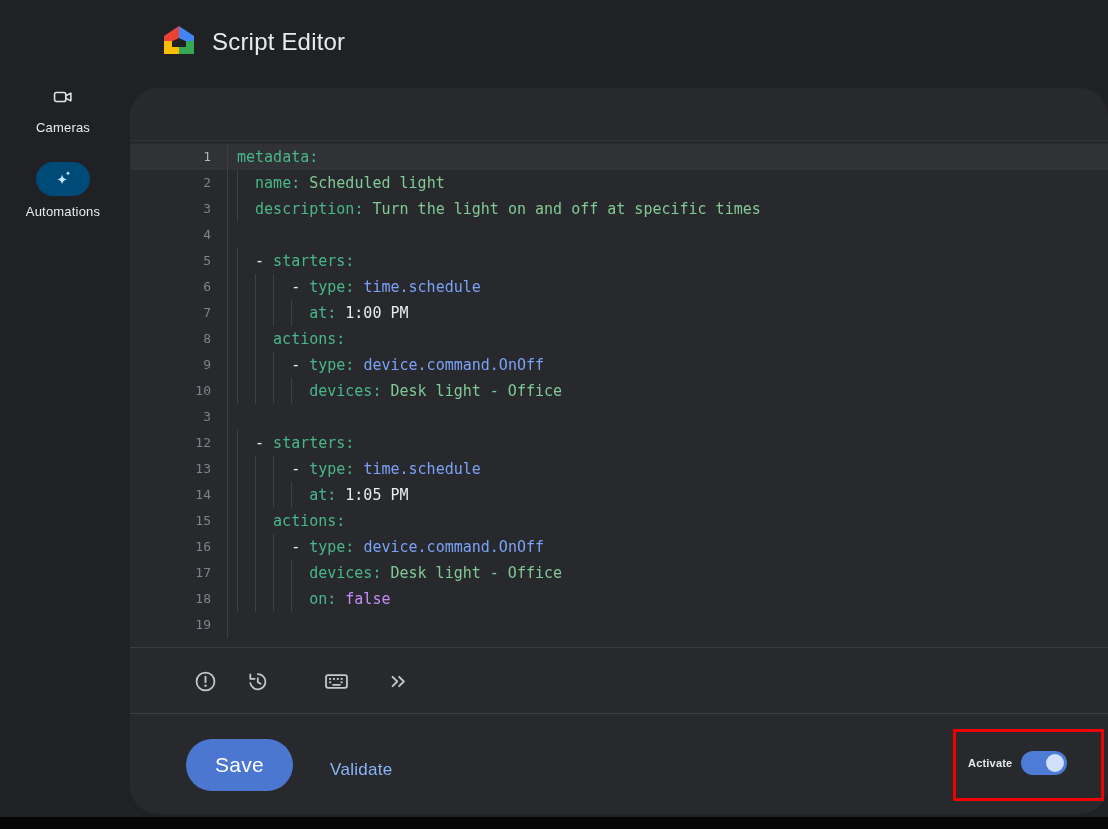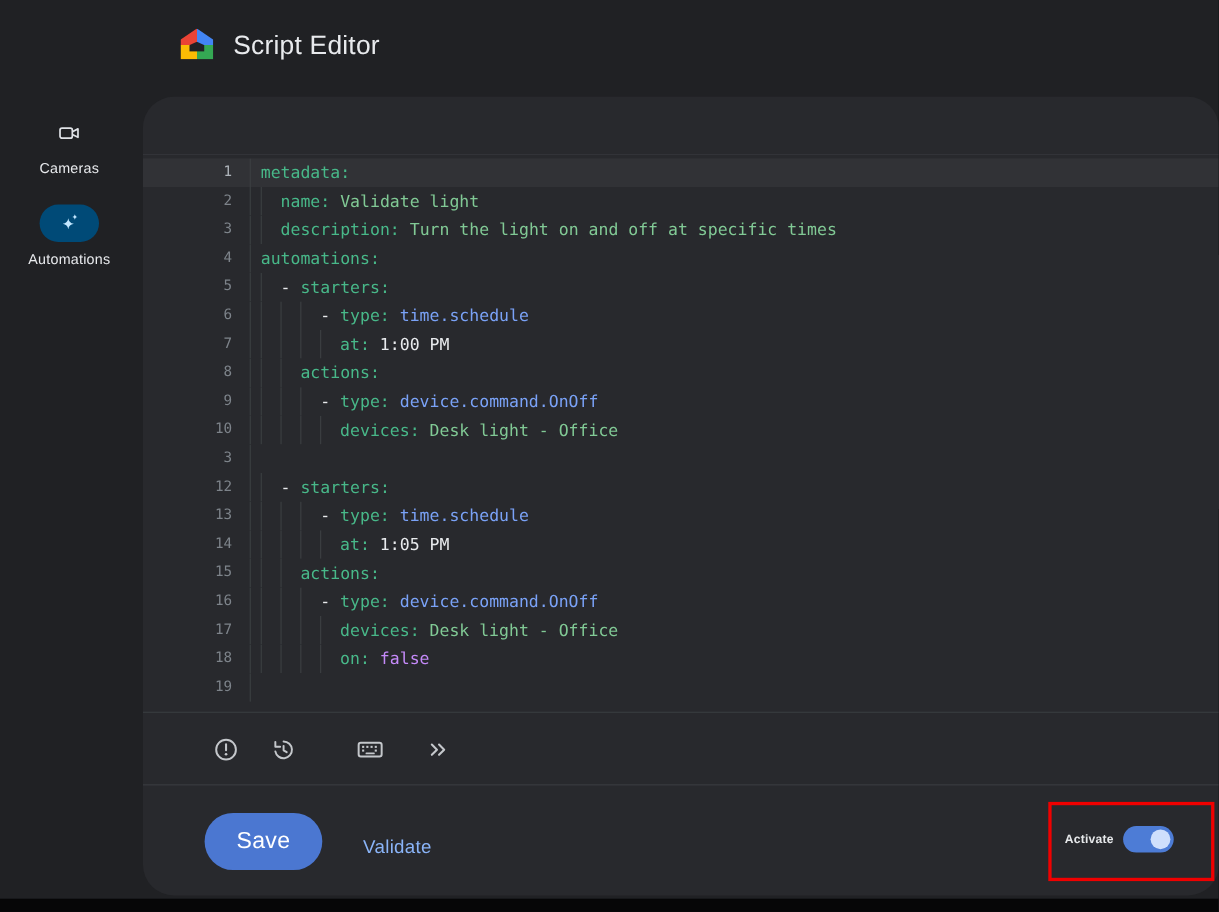--- a/index.html
+++ b/index.html
@@ -23,21 +23,21 @@
     position:absolute; left:8px; right:8px; top:12px; bottom:7px;
     background:var(--page-bg,#202124);
     clip-path:polygon(50% 0%, 100% 36%, 100% 100%, 0% 100%, 0% 36%);
   }
   .page-title {
     position:absolute; left:212px; top:28px;
     font-size:24px; font-weight:400; color:var(--text-primary,#e8eaed); letter-spacing:.2px;
   }
 
   
-  .sidebar { position:absolute; left:0; top:96px; width:130px; bottom:0;padding-left:40px; }
+  .sidebar { position:absolute; left:0; top:72px; width:130px; bottom:0;padding-left:40px; }
   .nav-item { position:absolute; left:0; width:126px; text-align:center; cursor:pointer; }
   .nav-item.cameras { top:14px; }
   .nav-item.automations { top:90px; }
   .nav-icon { display:inline-block; color:#dfe2e6; height:24px; }
   .nav-pill {
     display:inline-flex; align-items:center; justify-content:center;
     width:54px; height:34px; border-radius:17px;
     background:var(--pill-bg,#004a77); color:var(--pill-icon,#c2e7ff);
   }
   .nav-label { display:block; margin-top:8px; font-size:13px; color:var(--text-primary,#e8eaed); letter-spacing:.2px; }
@@ -157,29 +157,28 @@
   <main class="card">
     <div class="divider d0"></div>
 
     <div class="code-lines" id="code-lines">
         <div class="cm-line active">
           <span class="gut">1</span>
           <span class="code"><span class="tk-k">metadata:</span></span>
         </div>
         <div class="cm-line">
           <span class="gut">2</span>
-          <span class="code"><span class="ind"></span><span class="tk-k">name: </span><span class="tk-s">Validate light</span></span>
+          <span class="code"><span class="ind"></span><span class="tk-k">name: </span><span class="tk-s">Scheduled light</span></span>
         </div>
         <div class="cm-line">
           <span class="gut">3</span>
           <span class="code"><span class="ind"></span><span class="tk-k">description: </span><span class="tk-s">Turn the light on and off at specific times</span></span>
         </div>
         <div class="cm-line">
           <span class="gut">4</span>
-          <span class="code"><span class="tk-k">automations:</span></span>
         </div>
         <div class="cm-line">
           <span class="gut">5</span>
           <span class="code"><span class="ind"></span><span class="tk-d">- </span><span class="tk-k">starters:</span></span>
         </div>
         <div class="cm-line">
           <span class="gut">6</span>
           <span class="code"><span class="ind"></span><span class="ind"></span><span class="ind"></span><span class="tk-d">- </span><span class="tk-k">type: </span><span class="tk-t">time.schedule</span></span>
         </div>
         <div class="cm-line">

